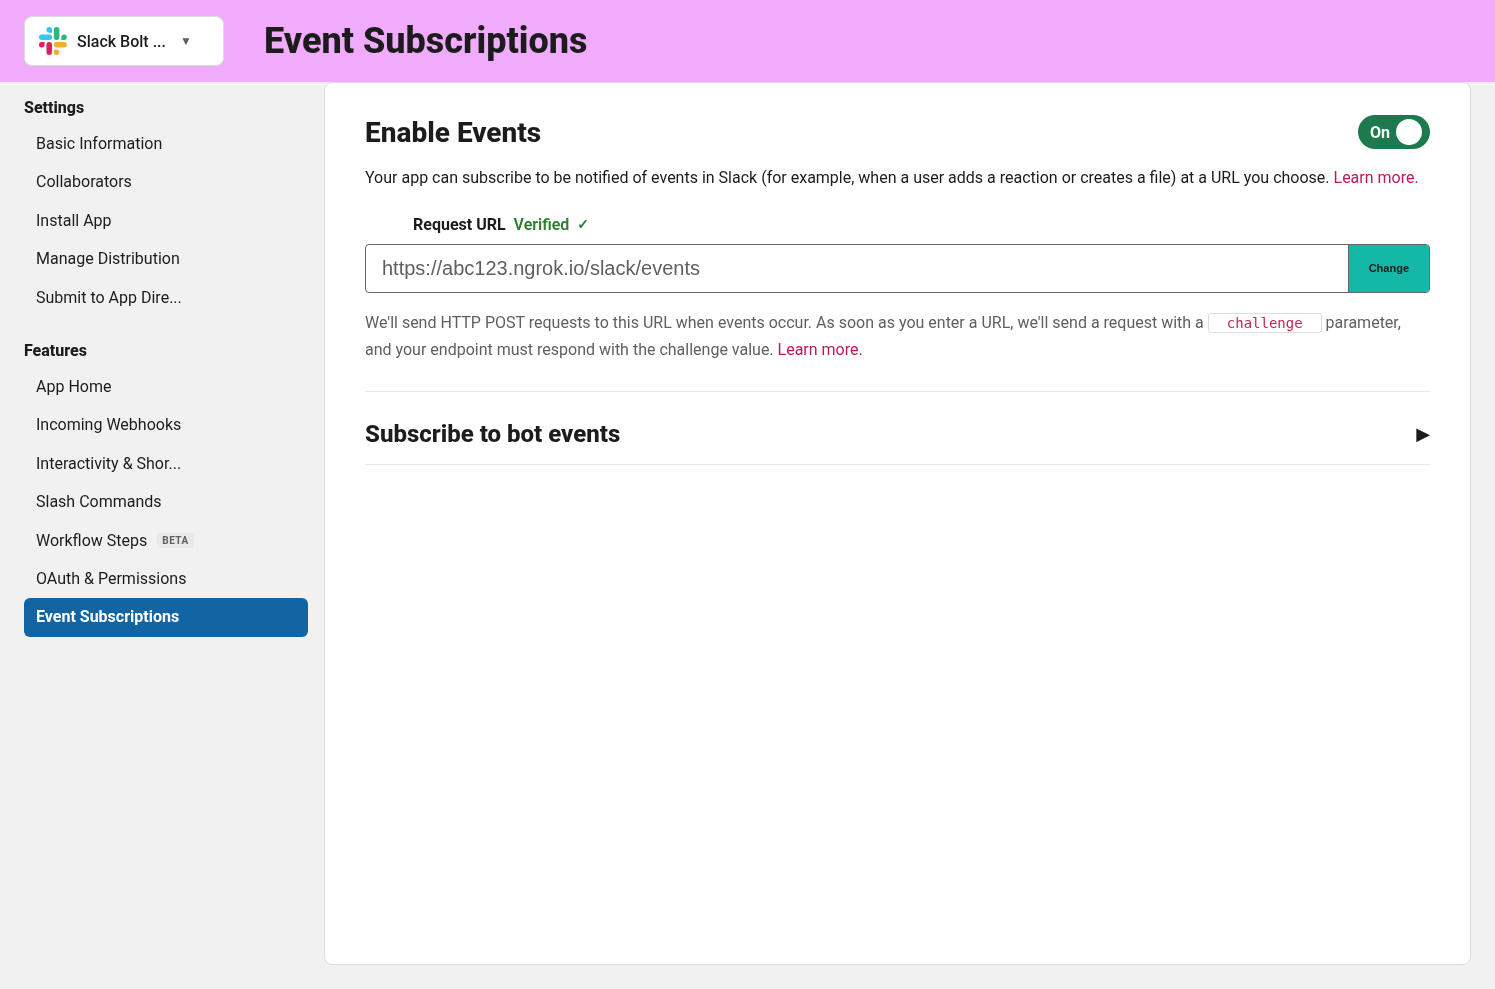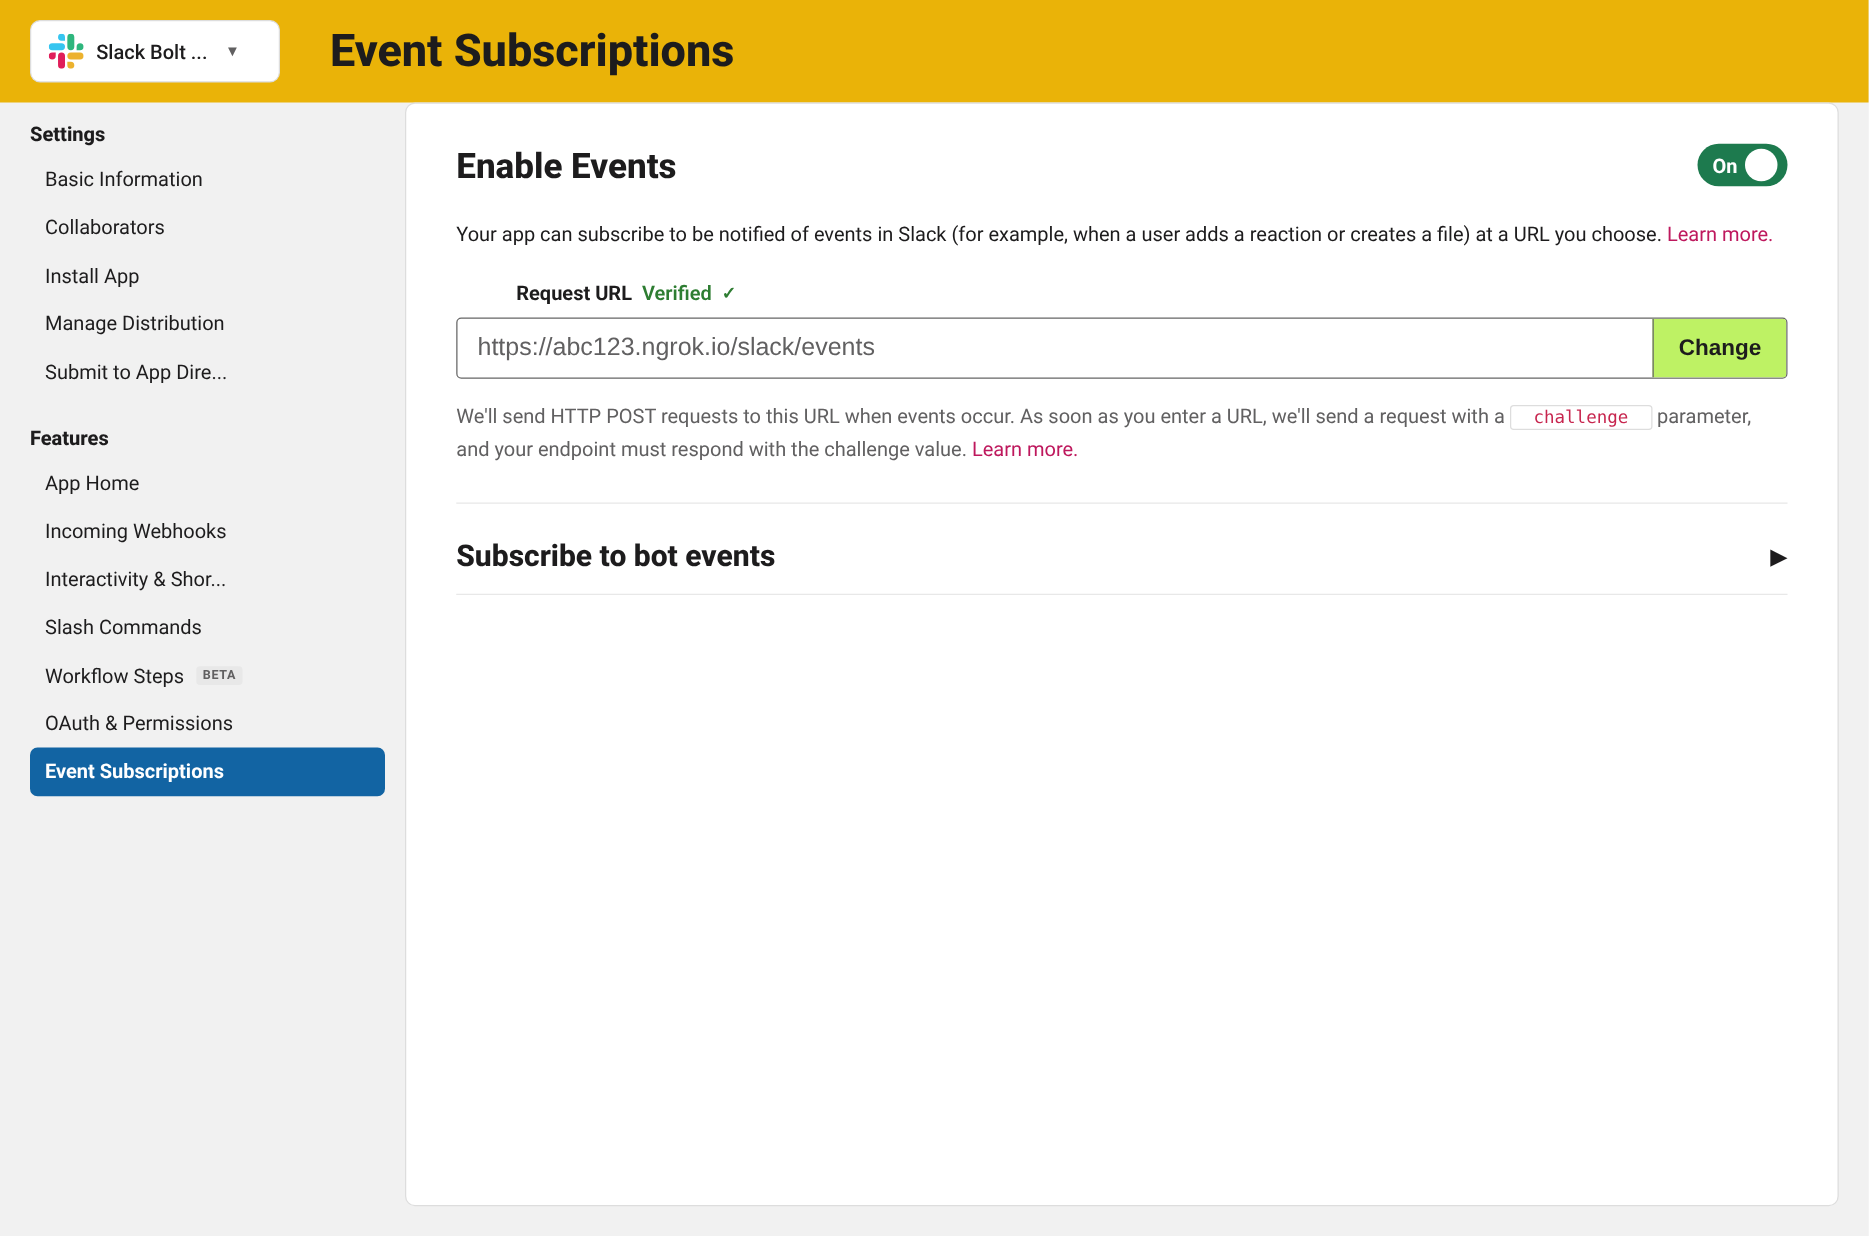--- a/index.html
+++ b/index.html
@@ -9,21 +9,21 @@
       color: #1d1c1d;
       display: flex;
       flex-direction: column;
       min-height: 989px;
     }
 
     .top-bar {
       display: flex;
       align-items: center;
       padding: 16px 24px;
-      background: #eab308;
+      background: #f0abfc;
     }
 
     .app-selector {
       display: flex;
       align-items: center;
       background: #fff;
       border: 1px solid #ddd;
       border-radius: 8px;
       padding: 10px 14px;
       cursor: pointer;
@@ -102,21 +102,21 @@
       background: #fff;
       border-radius: 8px;
       border: 1px solid #ddd;
       padding: 32px 40px;
     }
 
     .enable-events-header {
       display: flex;
       align-items: center;
       justify-content: space-between;
-      margin-bottom: 26px;
+      margin-bottom: 16px;
     }
 
     .enable-events-title {
       font-size: 28px;
       font-weight: 800;
       color: #1d1c1d;
     }
 
     
     .toggle-wrapper {
@@ -194,24 +194,24 @@
       padding: 12px 16px;
       font-size: 20px;
       color: #616061;
       border: none;
       outline: none;
       background: transparent;
     }
 
     .change-button {
       padding: 10px 20px;
-      background: #bef264;
+      background: #14b8a6;
       border: none;
       border-left: 1.5px solid #666;
-      font-size: 18px;
+      font-size: 11px;
       font-weight: 600;
       color: #1d1c1d;
       cursor: pointer;
     }
 
     .http-description {
       font-size: 16px;
       color: #616061;
       line-height: 1.7;
       margin-top: 16px;

